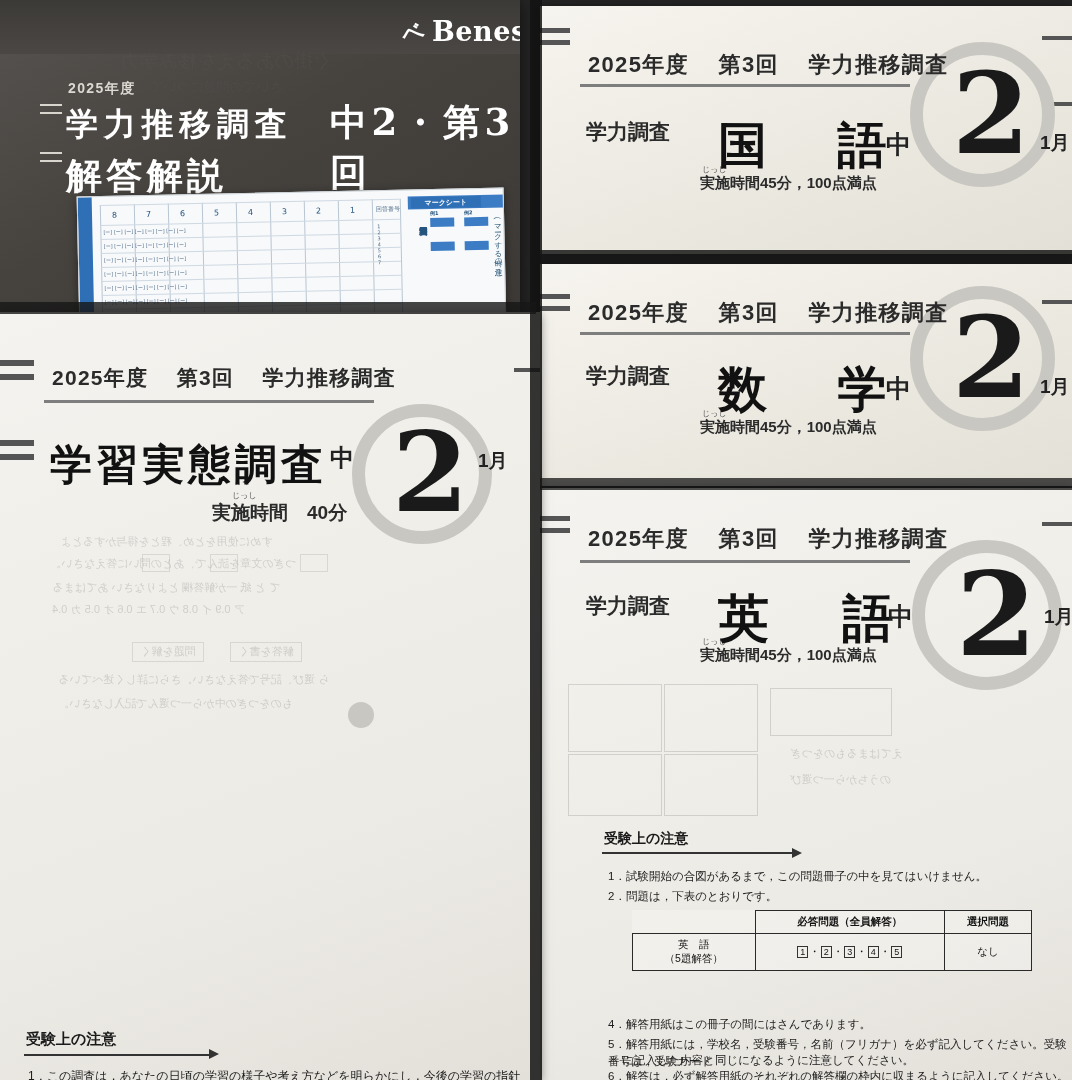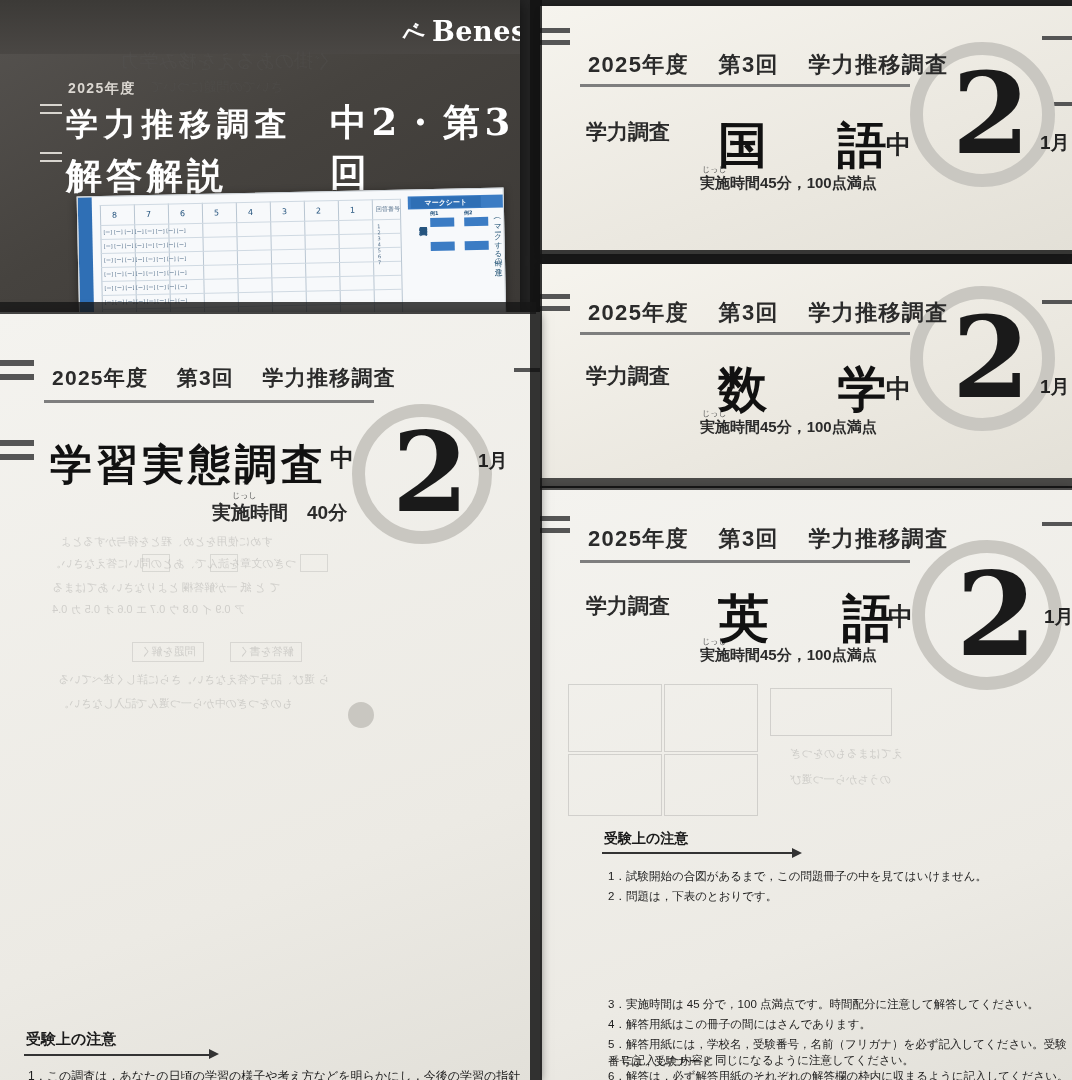--- a/index.html
+++ b/index.html
@@ -368,22 +368,40 @@
     <div class="ghost" style="left:250px;top:258px;font-size:11px;">えてはまるものをつぎ</div>
     <div class="ghost" style="left:250px;top:284px;font-size:11px;">のうちから一つ選び</div>
 
     <div class="notes-title" style="left:64px;top:342px;font-size:14px;">受験上の注意</div>
     <div class="notes-underline" style="left:62px;top:364px;width:190px;"></div>
     <div class="arrow" style="left:252px;top:360px;"></div>
 
     <div class="note" style="left:68px;top:380px;width:450px;font-size:11.5px;">1．試験開始の合図があるまで，この問題冊子の中を見てはいけません。</div>
     <div class="note" style="left:68px;top:400px;width:450px;font-size:11.5px;">2．問題は，下表のとおりです。</div>
 
-
-    <div class="note" style="left:68px;top:508px;width:460px;font-size:11.5px;">3．実施時間は 45 分で，100 点満点です。時間配分に注意して解答してください。</div>
+    <table class="eng-table" style="left:92px;top:422px;width:400px;">
+      <tbody>
+          <tr>
+        <td style="width:110px;border:none;background:transparent;"></td>
+        <td class="hd">必答問題（全員解答）</td>
+        <td class="hd">選択問題</td>
+      </tr>
+      <tr>
+        <td>
+          <span>英　語</span><br>
+          <span>（5題解答）</span>
+        </td>
+        <td>
+          <span class="numbox">1</span>・<span class="numbox">2</span>・<span class="numbox">3</span>・<span class="numbox">4</span>・<span class="numbox">5</span>
+        </td>
+        <td>なし</td>
+      </tr>
+    </tbody>
+      </table>
+
     <div class="note" style="left:68px;top:528px;width:460px;font-size:11.5px;">4．解答用紙はこの冊子の間にはさんであります。</div>
     <div class="note" style="left:68px;top:548px;width:470px;font-size:11.5px;">5．解答用紙には，学校名，受験番号，名前（フリガナ）を必ず記入してください。受験番号は，受験カード</div>
     <div class="note" style="left:82px;top:564px;width:460px;font-size:11.5px;">に記入した内容と同じになるように注意してください。</div>
     <div class="note" style="left:68px;top:580px;width:470px;font-size:11.5px;">6．解答は，必ず解答用紙のそれぞれの解答欄の枠内に収まるように記入してください。</div>
   </div>
 
   <div class="sheet cool" style="left:0px;top:312px;width:540px;height:768px;">
 
     <div class="top-rule" style="left:0;top:48px;width:34px;height:6px;background:#555;"></div>
     <div class="top-rule" style="left:0;top:62px;width:34px;height:6px;background:#555;"></div>

